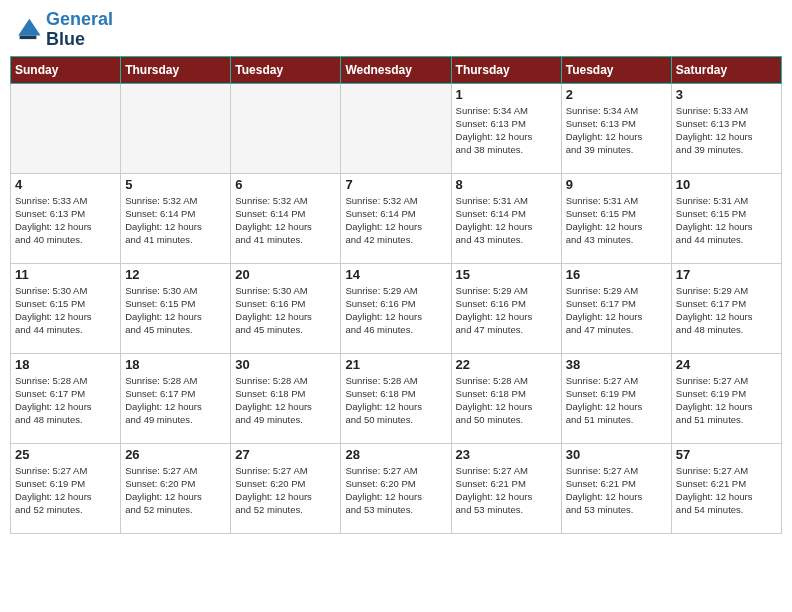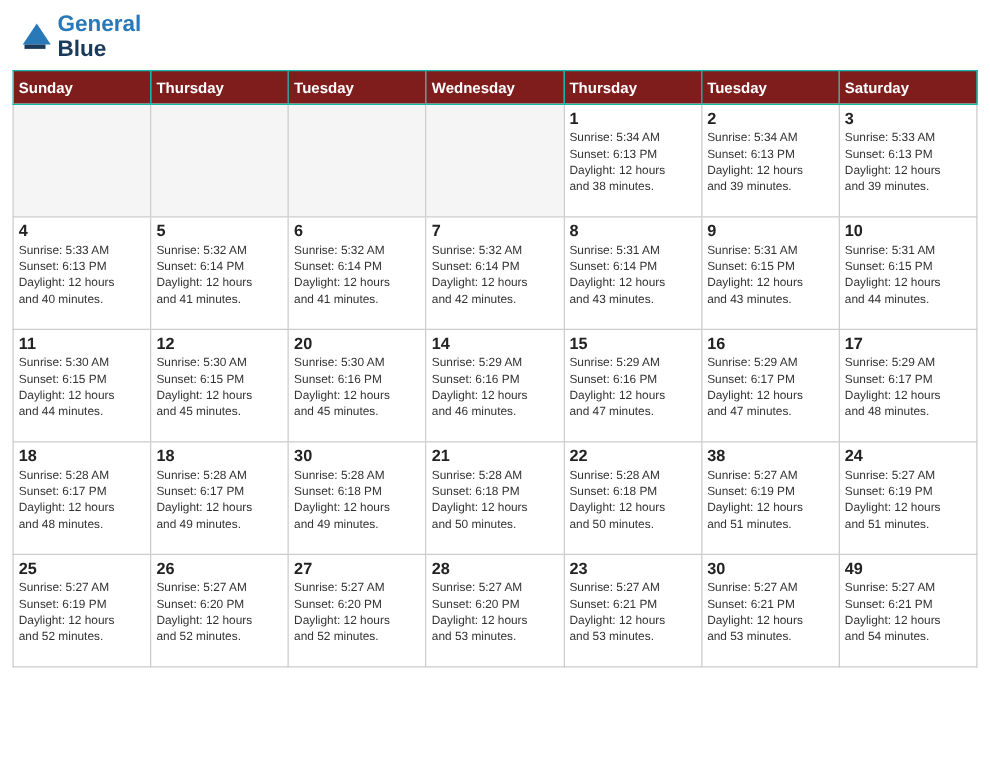--- a/index.html
+++ b/index.html
@@ -337,21 +337,21 @@
 and 53 minutes.</div>
         </td>
         <td>
           <div class="day-num">30</div>
           <div class="cell-info" style="white-space: pre-line;">Sunrise: 5:27 AM
 Sunset: 6:21 PM
 Daylight: 12 hours
 and 53 minutes.</div>
         </td>
         <td>
-          <div class="day-num">49</div>
+          <div class="day-num">57</div>
           <div class="cell-info" style="white-space: pre-line;">Sunrise: 5:27 AM
 Sunset: 6:21 PM
 Daylight: 12 hours
 and 54 minutes.</div>
         </td>
       </tr>
     </tbody>
 </table>
 
 </body></html>

